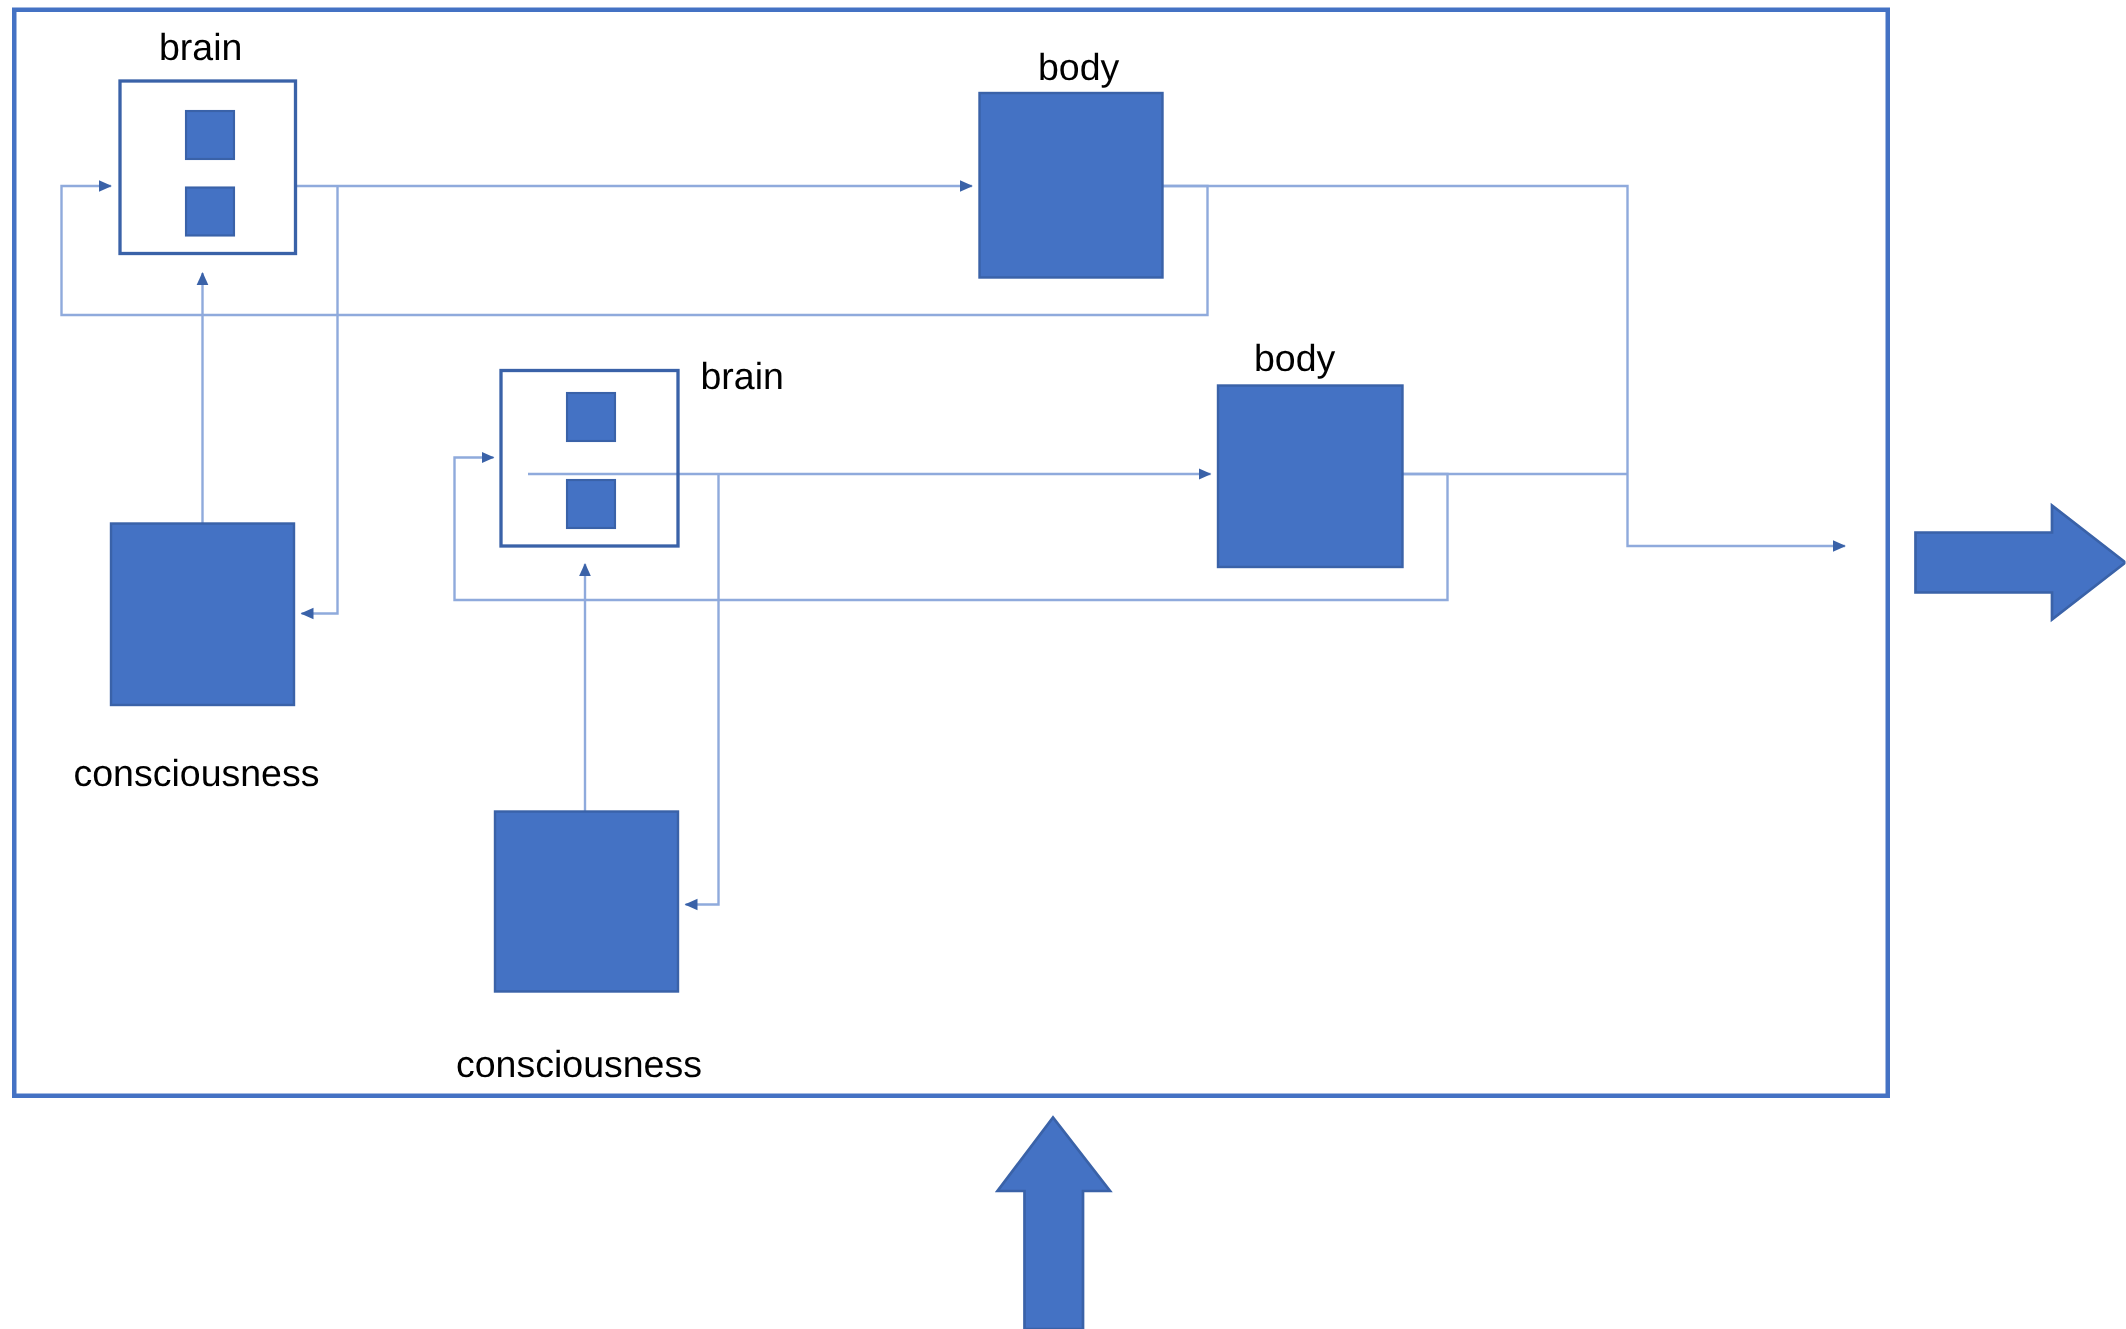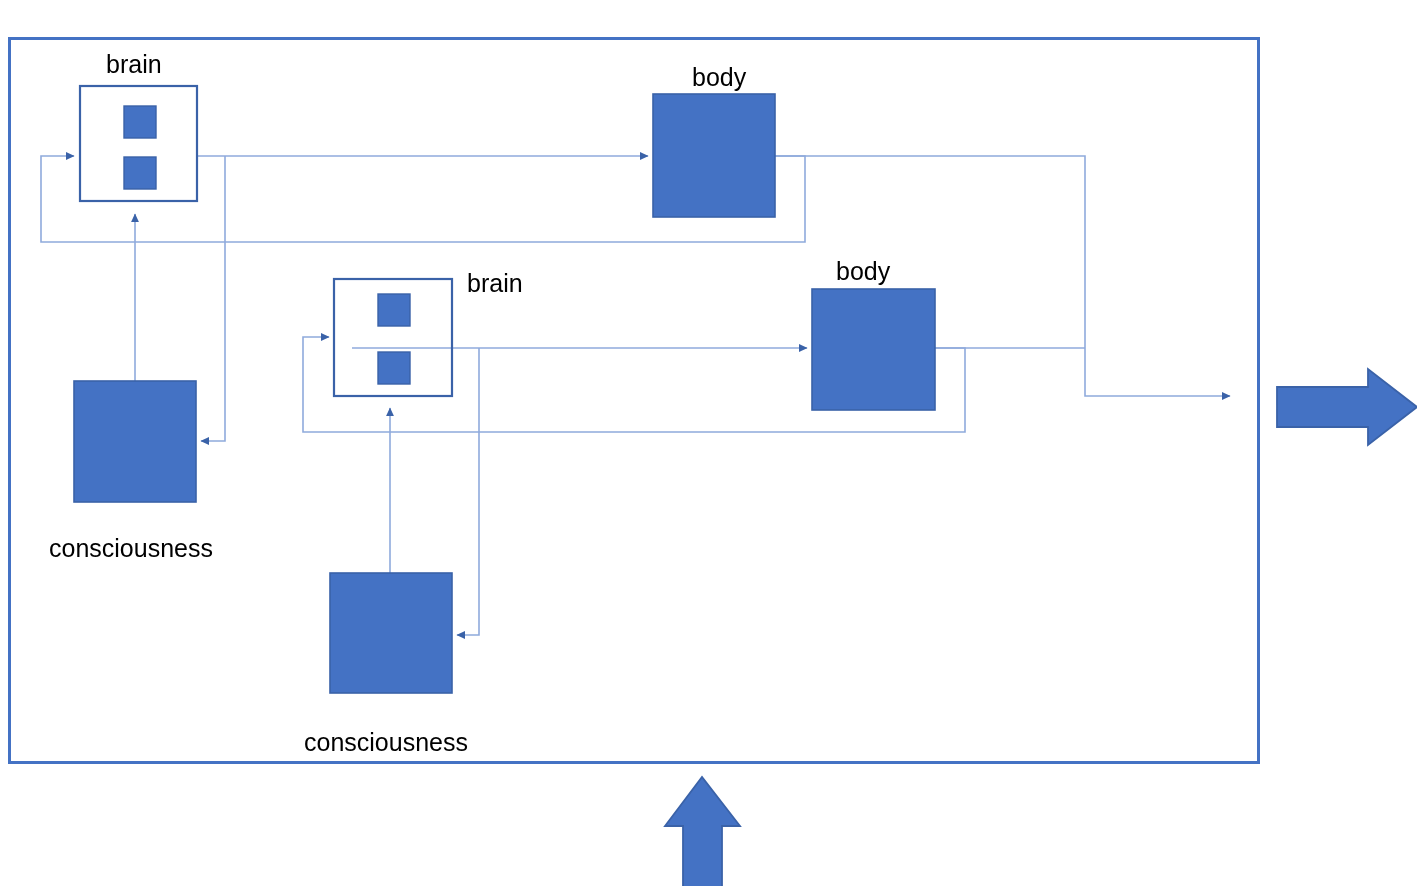--- a/index.html
+++ b/index.html
@@ -5,21 +5,21 @@
 <style>
   html,body{margin:0;padding:0;}
   body{
     width:1417px;height:886px;
     background:#ffffff;
     font-family:"Liberation Sans","DejaVu Sans",sans-serif;
     overflow:hidden;
     position:relative;
   }
   #stage{
-    position:absolute;left:0;top:0;width:1417px;height:646px;margin-top:32px;
+    position:absolute;left:0;top:0;width:1417px;height:646px;
   }
   #stage svg{position:absolute;left:0;top:0;}
   .node-label{
     position:absolute;
     font-size:25px;
     color:#000000;
     white-space:nowrap;
     line-height:1;
   }
 </style>

